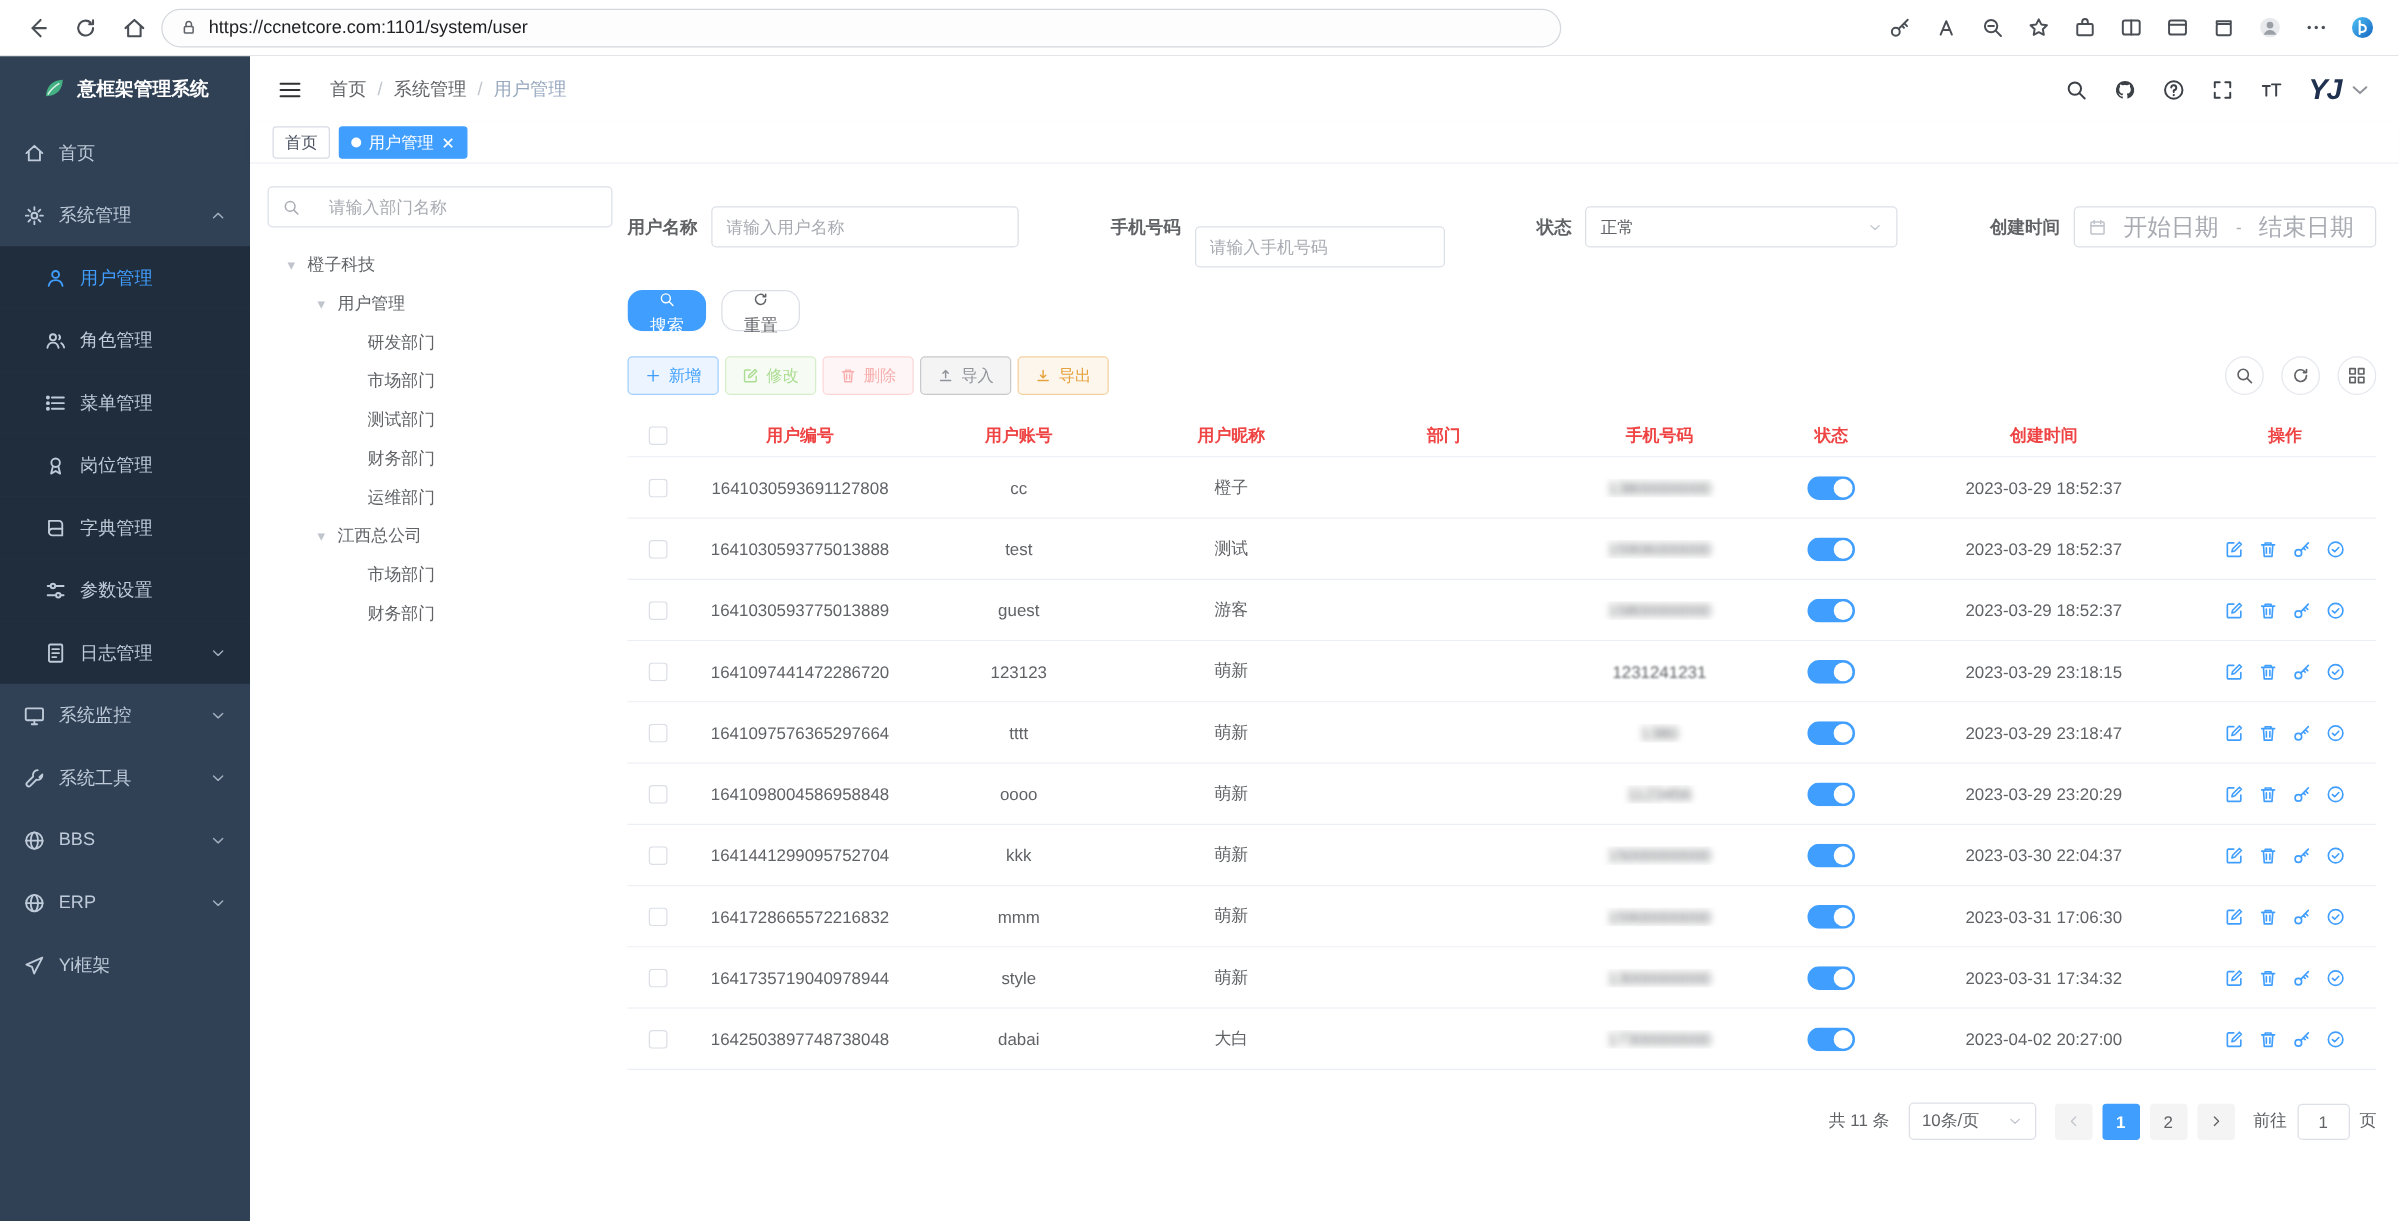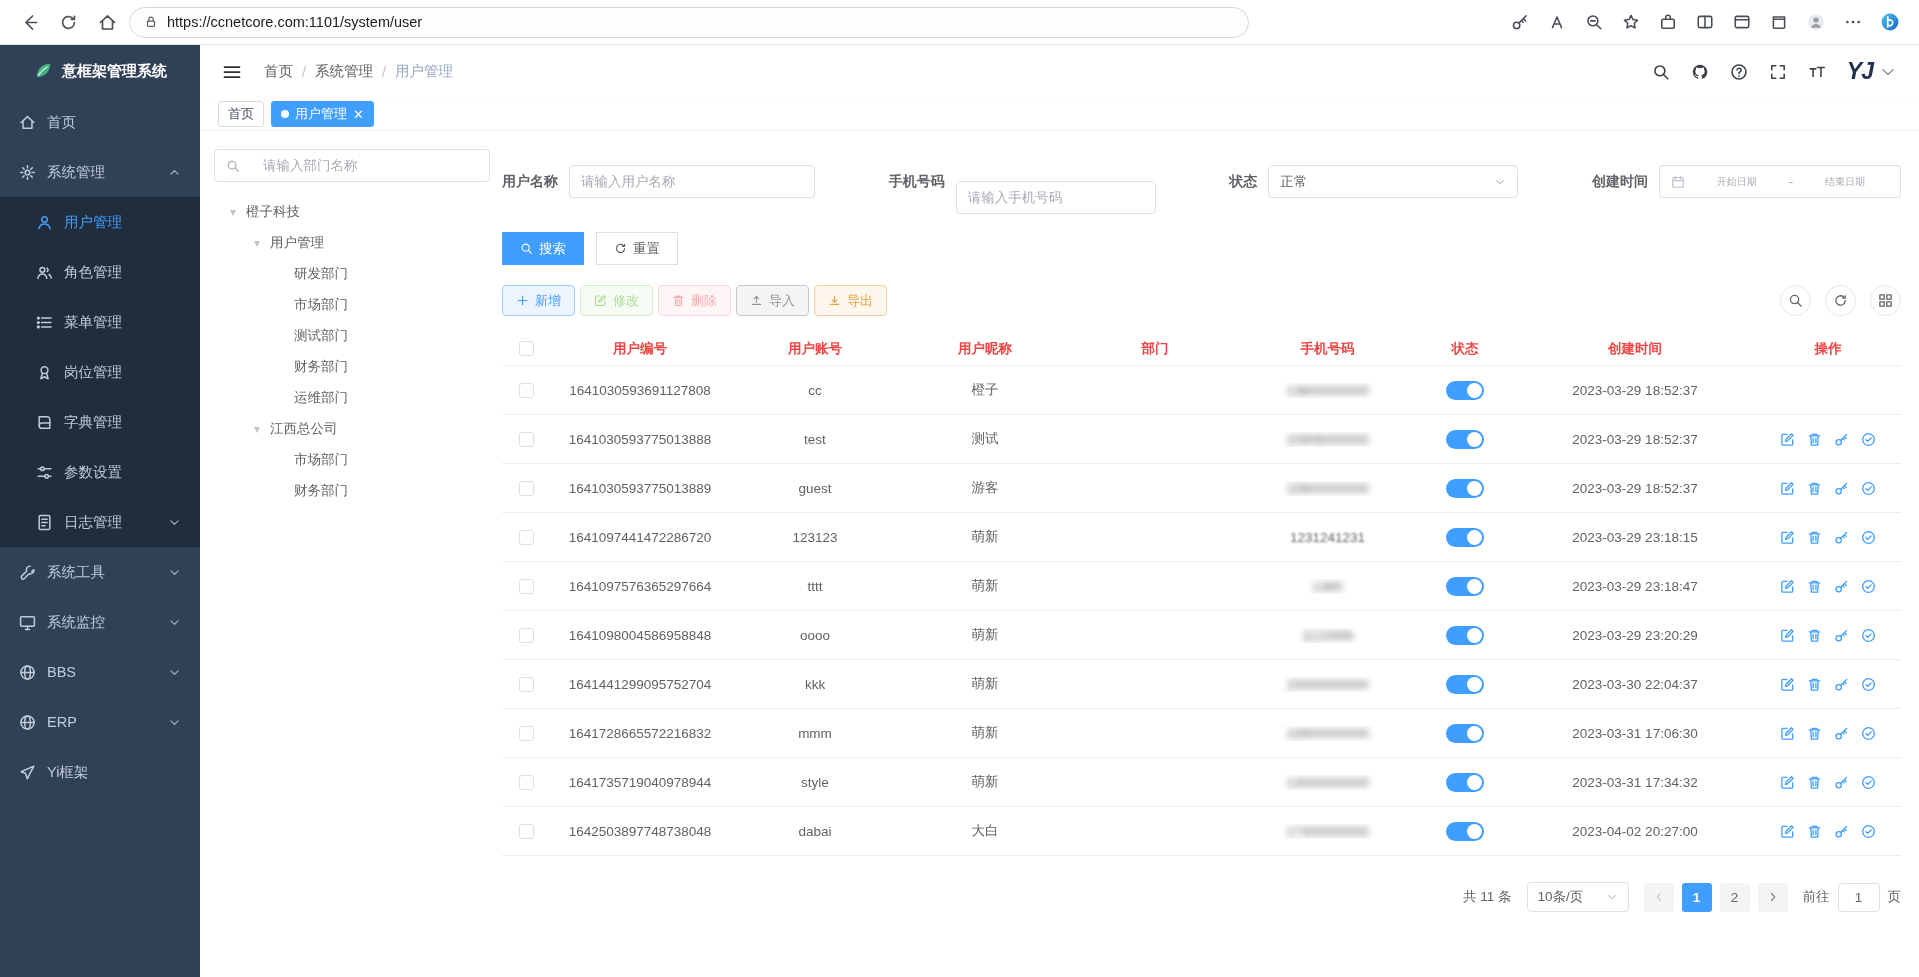--- a/index.html
+++ b/index.html
@@ -73,26 +73,26 @@
   .filter-row { display:flex; justify-content:space-between; align-items:center; }
   .fgroup { display:flex; align-items:center; gap:11px; }
   .flabel { font-size:14px; font-weight:700; color:#606266; white-space:nowrap; }
   .fbox { height:33px; border:1px solid #dcdfe6; border-radius:4px; background:#fff; display:flex; align-items:center; padding:0 11px; }
   .fbox input { border:none; outline:none; width:100%; font-size:13.5px; color:#606266; background:transparent; }
   .fbox input::placeholder { color:#a8abb2; }
   .w1 { width:246px; } .w2 { width:200px;margin-top:32px; } .w3 { width:250px; justify-content:space-between; cursor:pointer; }
   .w4 { width:242px; gap:8px; cursor:pointer; }
   .select-text { font-size:13.5px; color:#606266; }
   .sel-chevron { width:12px; height:12px; color:#c0c4cc; }
-  .date-ph { flex:1; text-align:center; font-size:10px; color:#a8abb2; }
+  .date-ph { flex:1; text-align:center; font-size:19px; color:#a8abb2; }
   .date-sep { color:#a8abb2; font-size:13.5px; }
   .cal-icon { width:14px; height:14px; color:#c0c4cc; }
 
   .btn-row { margin-top:18px; display:flex; gap:12px; }
-  .btn { height:33px; display:inline-flex; align-items:center; gap:6px; padding:0 17px; border-radius:0; font-size:13.5px; cursor:pointer; border:1px solid transparent; }
+  .btn { height:33px; display:inline-flex; align-items:center; gap:6px; padding:0 17px; border-radius:12px; font-size:13.5px; cursor:pointer; border:1px solid transparent;flex-direction:column; }
   .btn .icon { width:13px; height:13px; }
   .btn-primary { background:#409eff; color:#fff; }
   .btn-default { background:#fff; border-color:#dcdfe6; color:#606266; }
 
   .toolbar { margin-top:20px; display:flex; gap:5px; align-items:center; }
   .tbtn { height:31px; display:inline-flex; align-items:center; gap:6px; padding:0 13px; border-radius:4px; font-size:13px; border:1px solid; cursor:pointer; }
   .tbtn .icon { width:13px; height:13px; }
   .tbtn.primary { background:#ecf5ff; border-color:#a0cfff; color:#409eff; }
   .tbtn.success { background:#f0f9eb; border-color:#b3e19d; color:#67c23a; }
   .tbtn.danger  { background:#fef0f0; border-color:#fab6b6; color:#f56c6c; }
@@ -375,39 +375,39 @@
             <span class="icon mi-chevron">
               <svg viewBox="0 0 16 16" fill="none" stroke="currentColor" stroke-width="1.4" stroke-linecap="round" stroke-linejoin="round">
                 <path d="M3.5 6 8 10.2 12.5 6"></path>
               </svg>
             </span>
           </div>
 
           <div class="menu-item top">
             <span class="icon mi-icon">
               <svg viewBox="0 0 16 16" fill="none" stroke="currentColor" stroke-width="1.4" stroke-linecap="round" stroke-linejoin="round">
-                <path d="M10.5 2a3.6 3.6 0 0 0-3.4 4.8L2.5 11.4a1.7 1.7 0 0 0 2.4 2.4l4.6-4.6A3.6 3.6 0 0 0 14 5.3l-2.2 2- 1.9-1.9 2-2.2z"></path>
-              </svg>
-            </span>
-            <span>系统工具</span>
-            <span class="icon mi-chevron">
-              <svg viewBox="0 0 16 16" fill="none" stroke="currentColor" stroke-width="1.4" stroke-linecap="round" stroke-linejoin="round">
-                <path d="M3.5 6 8 10.2 12.5 6"></path>
-              </svg>
-            </span>
-          </div>
-
-          <div class="menu-item top">
-            <span class="icon mi-icon">
-              <svg viewBox="0 0 16 16" fill="none" stroke="currentColor" stroke-width="1.4" stroke-linecap="round" stroke-linejoin="round">
                 <rect x="1.5" y="2.5" width="13" height="9" rx="1"></rect>
                 <path d="M6 14.5h4M8 11.5v3"></path>
               </svg>
             </span>
             <span>系统监控</span>
+            <span class="icon mi-chevron">
+              <svg viewBox="0 0 16 16" fill="none" stroke="currentColor" stroke-width="1.4" stroke-linecap="round" stroke-linejoin="round">
+                <path d="M3.5 6 8 10.2 12.5 6"></path>
+              </svg>
+            </span>
+          </div>
+
+          <div class="menu-item top">
+            <span class="icon mi-icon">
+              <svg viewBox="0 0 16 16" fill="none" stroke="currentColor" stroke-width="1.4" stroke-linecap="round" stroke-linejoin="round">
+                <path d="M10.5 2a3.6 3.6 0 0 0-3.4 4.8L2.5 11.4a1.7 1.7 0 0 0 2.4 2.4l4.6-4.6A3.6 3.6 0 0 0 14 5.3l-2.2 2- 1.9-1.9 2-2.2z"></path>
+              </svg>
+            </span>
+            <span>系统工具</span>
             <span class="icon mi-chevron">
               <svg viewBox="0 0 16 16" fill="none" stroke="currentColor" stroke-width="1.4" stroke-linecap="round" stroke-linejoin="round">
                 <path d="M3.5 6 8 10.2 12.5 6"></path>
               </svg>
             </span>
           </div>
 
           <div class="menu-item top">
             <span class="icon mi-icon">
               <svg viewBox="0 0 16 16" fill="none" stroke="currentColor" stroke-width="1.4" stroke-linecap="round" stroke-linejoin="round">

